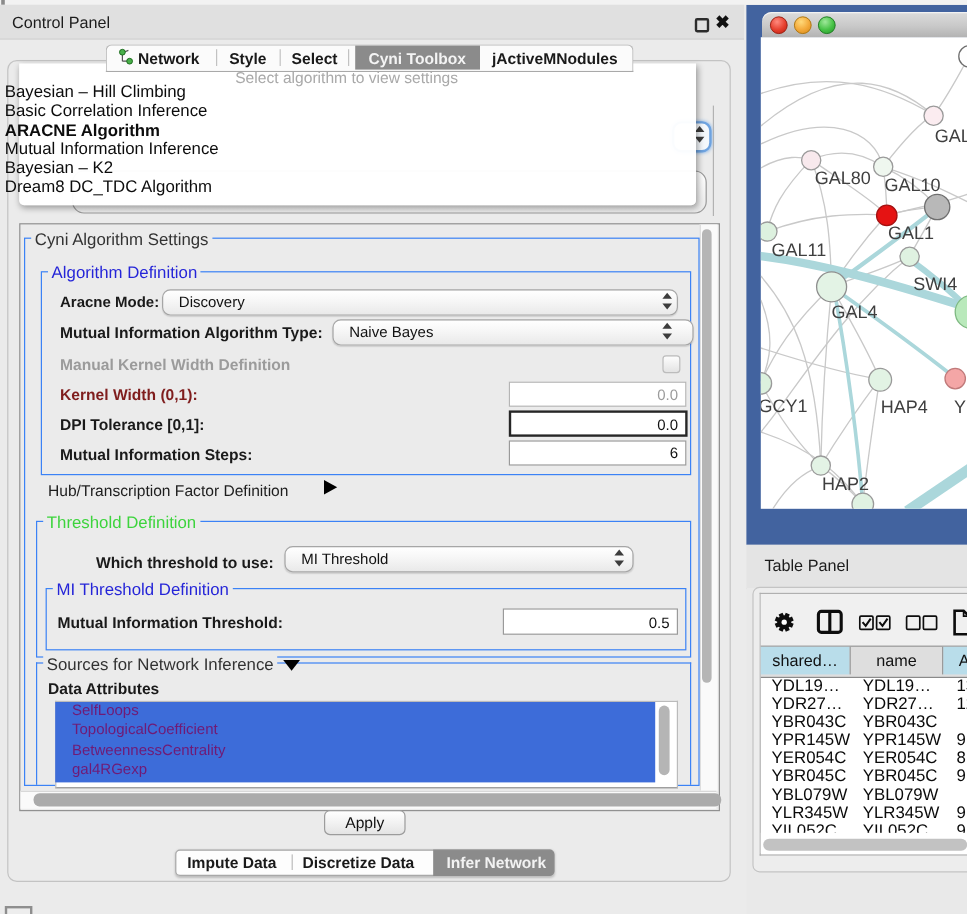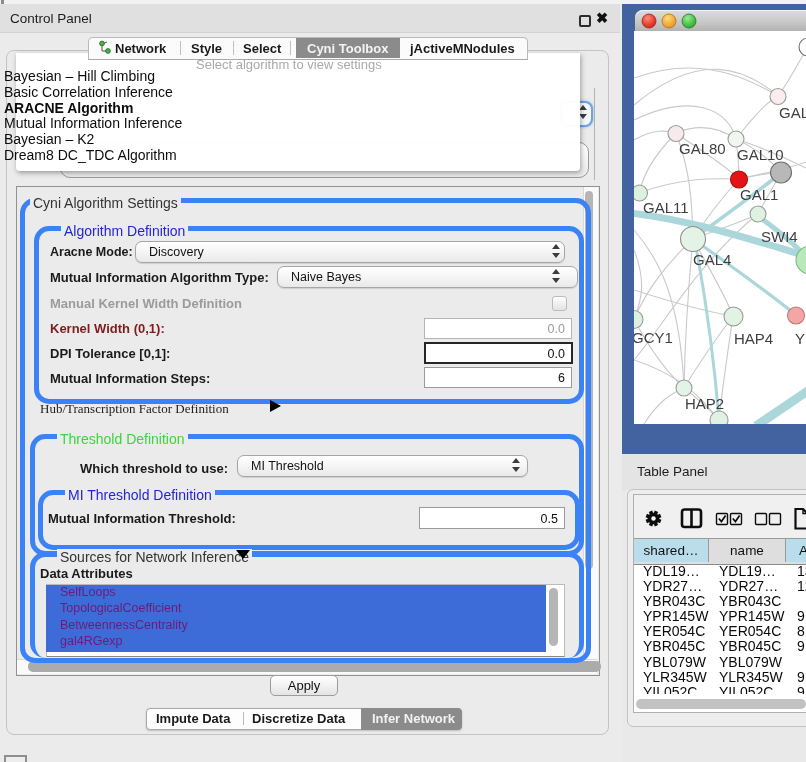--- a/index.html
+++ b/index.html
@@ -1,18 +1,18 @@
 <!DOCTYPE html>
 <html><head><meta charset="utf-8"><style>
 html,body{margin:0;padding:0;}
 body{width:806px;height:762px;position:relative;overflow:hidden;background:#ebebeb;
  font-family:"Liberation Sans",sans-serif;-webkit-font-smoothing:antialiased;}
 .abs{position:absolute;}
-.gb{position:absolute;border:5px solid #3b82f6;border-radius:15px;}
-.gb>span{position:absolute;top:-8px;left:22px;background:#ebebeb;padding:0 3px;font-size:14px;color:#333;white-space:nowrap;}
+.gb{position:absolute;border:1px solid #3b82f6;border-radius:0;}
+.gb>span{position:absolute;top:-8px;left:5px;background:#ebebeb;padding:0 3px;font-size:14px;color:#333;white-space:nowrap;}
 .lbl{position:absolute;font-size:13px;font-weight:bold;color:#1a1a1a;white-space:nowrap;}
 .combo{position:absolute;height:20px;border:1px solid #a6a6a6;border-radius:7px;
  background:linear-gradient(#ffffff,#f6f6f6 45%,#e9e9e9);box-shadow:0 1px 1px rgba(0,0,0,0.12);
  font-size:12.5px;color:#111;}
 .combo .tx{position:absolute;left:13px;top:3px;}
 .arr{position:absolute;width:10px;height:14px;}
 .arr:before{content:"";position:absolute;left:1px;top:0;border-left:4px solid transparent;border-right:4px solid transparent;border-bottom:5px solid #3c3c3c;}
 .arr:after{content:"";position:absolute;left:1px;bottom:0;border-left:4px solid transparent;border-right:4px solid transparent;border-top:5px solid #3c3c3c;}
 .tf{position:absolute;background:#fff;border:1px solid #9a9a9a;font-size:12.5px;color:#111;text-align:right;}
 .tf span{position:absolute;right:6px;top:3px;}
@@ -90,21 +90,21 @@
 <div class="lbl" style="left:50px;top:346px;">DPI Tolerance [0,1]:</div>
 <div class="tf" style="left:424px;top:342px;width:145px;height:18px;border:2px solid #262626;">
     <span>0.0</span>
   </div>
 
 <div class="lbl" style="left:50px;top:371px;">Mutual Information Steps:</div>
 <div class="tf" style="left:424px;top:367px;width:146px;height:19px;">
     <span>6</span>
   </div>
 
-<div class="abs" style="left:40px;top:401px;font-size:13px;color:#1d1d1d;font-family:Liberation Serif, serif;">Hub/Transcription Factor Definition</div>
+<div class="abs" style="left:40px;top:401px;font-size:13px;color:#1d1d1d;">Hub/Transcription Factor Definition</div>
 <div class="abs" style="left:270px;top:400px;width:0;height:0;border-top:6.5px solid transparent;border-bottom:6.5px solid transparent;border-left:11px solid #000;"></div>
 
 <div class="gb" style="left:30px;top:434px;width:544px;height:112px;">
     <span style="color:#3dd43d;">Threshold Definition</span>
   </div>
 <div class="lbl" style="left:80px;top:461px;">Which threshold to use:</div>
 <div class="combo" style="left:237px;top:455px;width:289px;">
     <span class="tx">MI Threshold</span>
   </div>
 <div class="arr" style="left:511px;top:458px;"></div>

